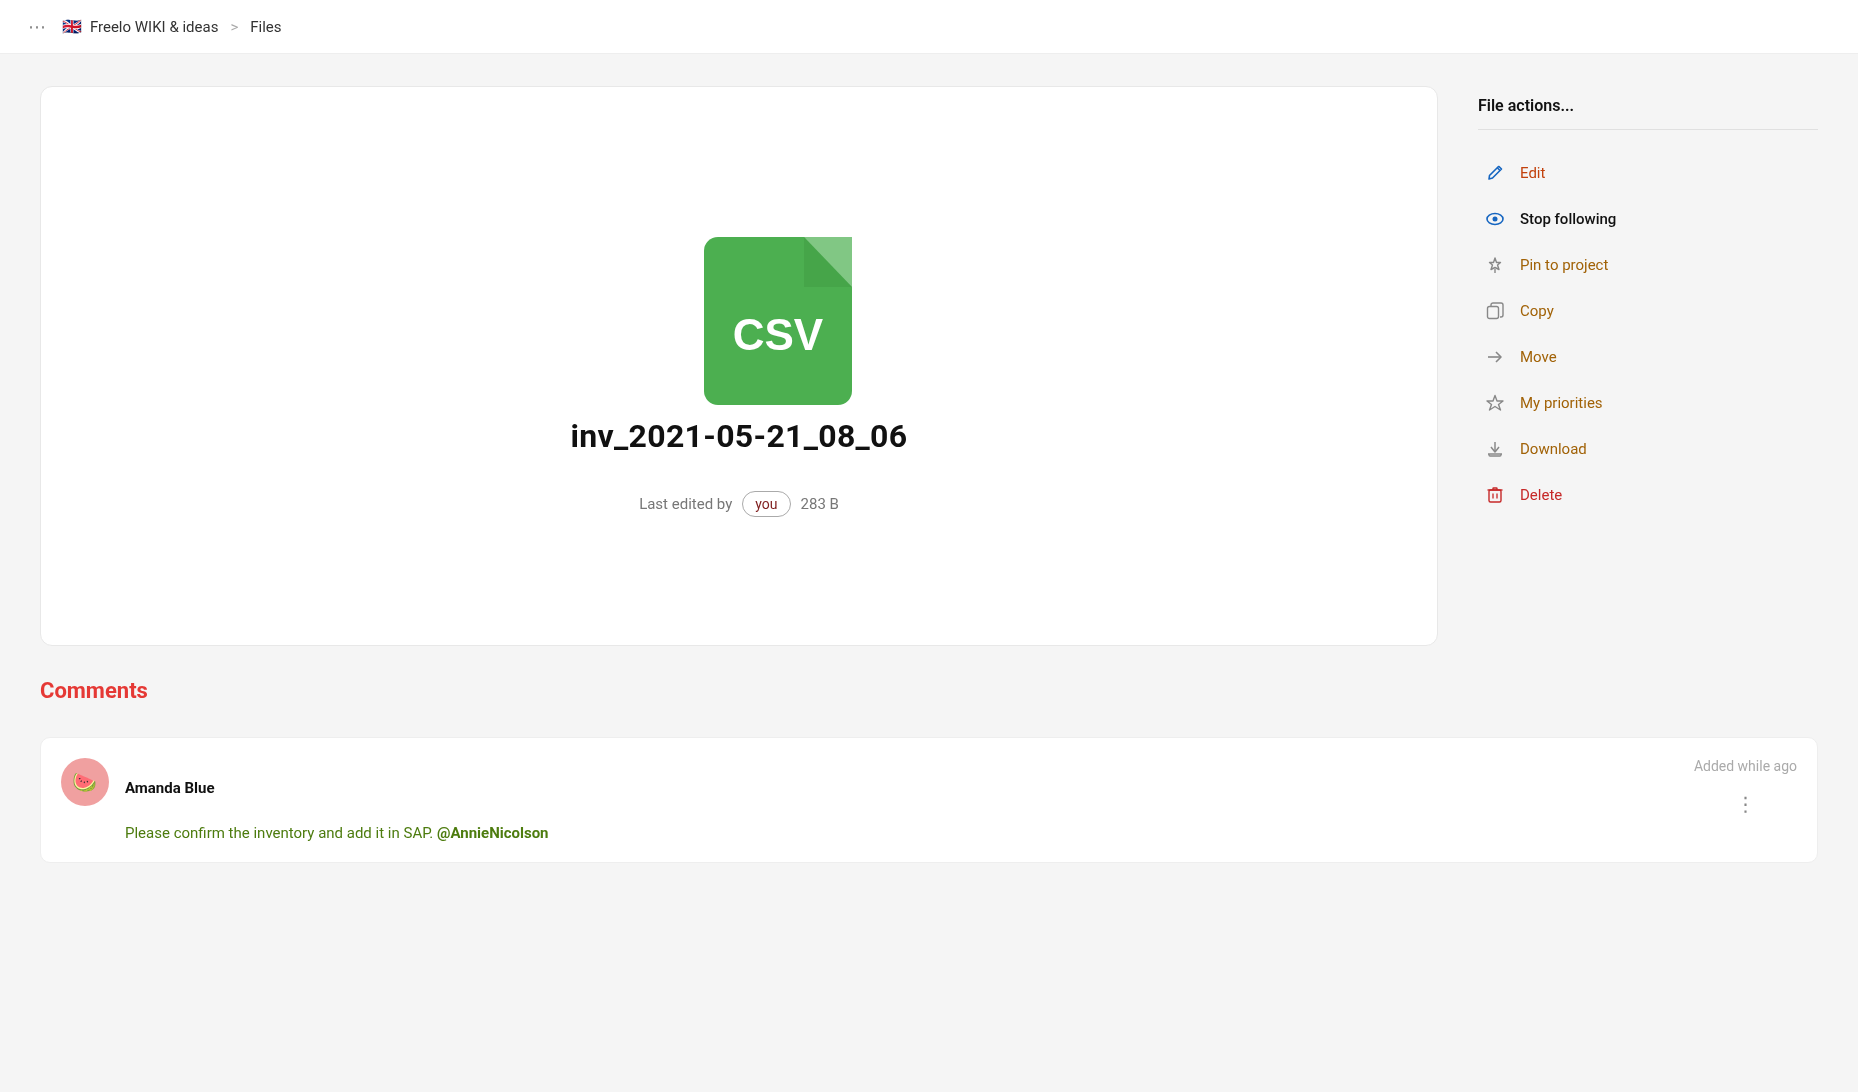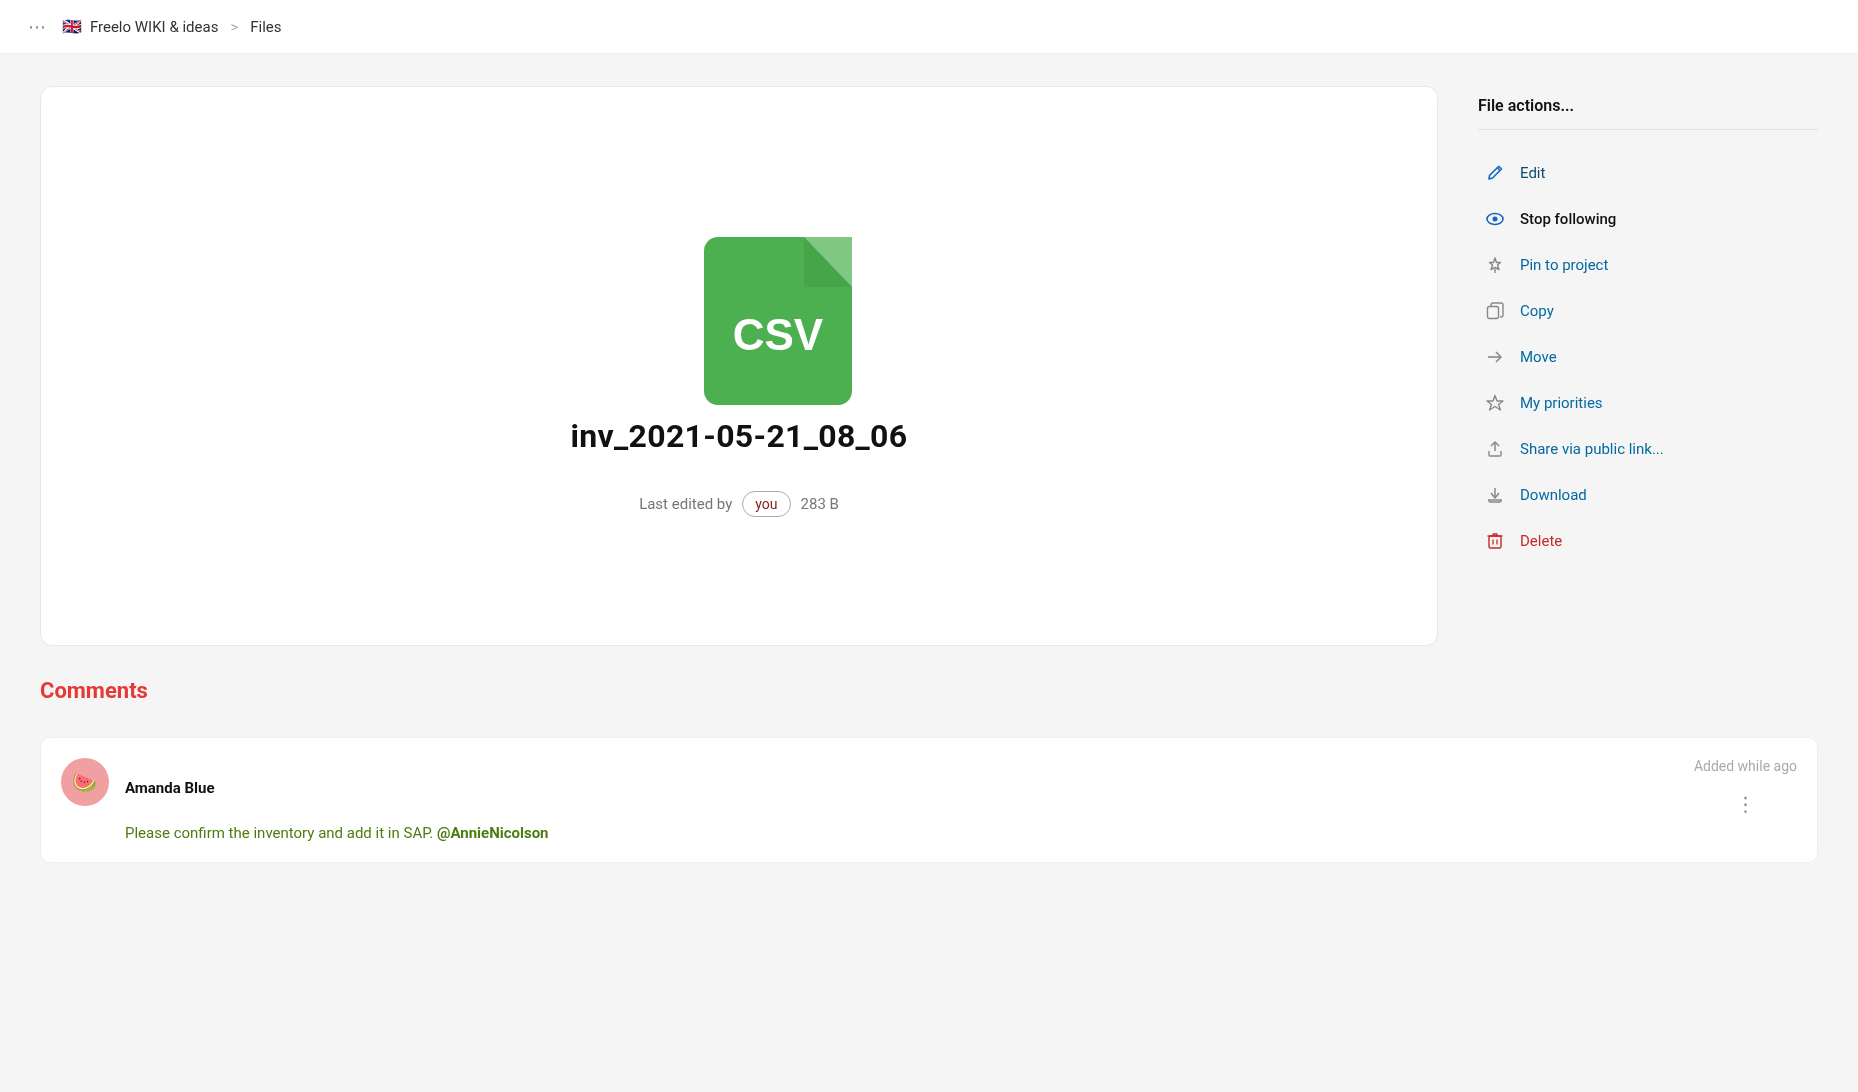--- a/index.html
+++ b/index.html
@@ -113,24 +113,24 @@
 
     .action-item {
       display: flex;
       align-items: center;
       gap: 14px;
       padding: 12px 6px;
       cursor: pointer;
       border-radius: 6px;
       transition: background 0.15s;
       font-size: 15px;
-      color: #0369a1;
+      color: #a16207;
       text-decoration: none;
     }
-    .action-item.edit { color: #0c4a6e; }
+    .action-item.edit { color: #c2410c; }
     .action-item.stop-following { color: #111; font-weight: 500; }
     .action-item.delete { color: #c62828; }
 
     .action-icon {
       width: 22px;
       height: 22px;
       display: flex;
       align-items: center;
       justify-content: center;
       flex-shrink: 0;
@@ -289,30 +289,20 @@
 
     <div class="action-item">
       <span class="action-icon">
         <svg width="18" height="18" viewBox="0 0 18 18" fill="none" xmlns="http://www.w3.org/2000/svg">
           <polygon points="9,1.5 11,7 17,7 12.5,10.5 14.5,16 9,12.5 3.5,16 5.5,10.5 1,7 7,7" stroke="#888" stroke-width="1.4" fill="none" stroke-linejoin="round"></polygon>
         </svg>
       </span>
       <span>My priorities</span>
     </div>
 
-    <div class="action-item">
-      <span class="action-icon">
-        <svg width="18" height="18" viewBox="0 0 18 18" fill="none" xmlns="http://www.w3.org/2000/svg">
-          <path d="M9 2v9" stroke="#888" stroke-width="1.5"></path>
-          <polyline points="5,6 9,2 13,6" stroke="#888" stroke-width="1.5" fill="none" stroke-linejoin="round"></polyline>
-          <path d="M3 11v4a1 1 0 001 1h10a1 1 0 001-1v-4" stroke="#888" stroke-width="1.4" fill="none"></path>
-        </svg>
-      </span>
-      <span>Share via public link...</span>
-    </div>
 
     <div class="action-item">
       <span class="action-icon">
         <svg width="18" height="18" viewBox="0 0 18 18" fill="none" xmlns="http://www.w3.org/2000/svg">
           <path d="M9 2v9" stroke="#888" stroke-width="1.5"></path>
           <polyline points="5,7 9,12 13,7" stroke="#888" stroke-width="1.5" fill="none" stroke-linejoin="round"></polyline>
           <path d="M2 14h14" stroke="#888" stroke-width="1.5"></path>
           <path d="M3 14v1a1 1 0 001 1h10a1 1 0 001-1v-1" stroke="#888" stroke-width="1.3" fill="none"></path>
         </svg>
       </span>

